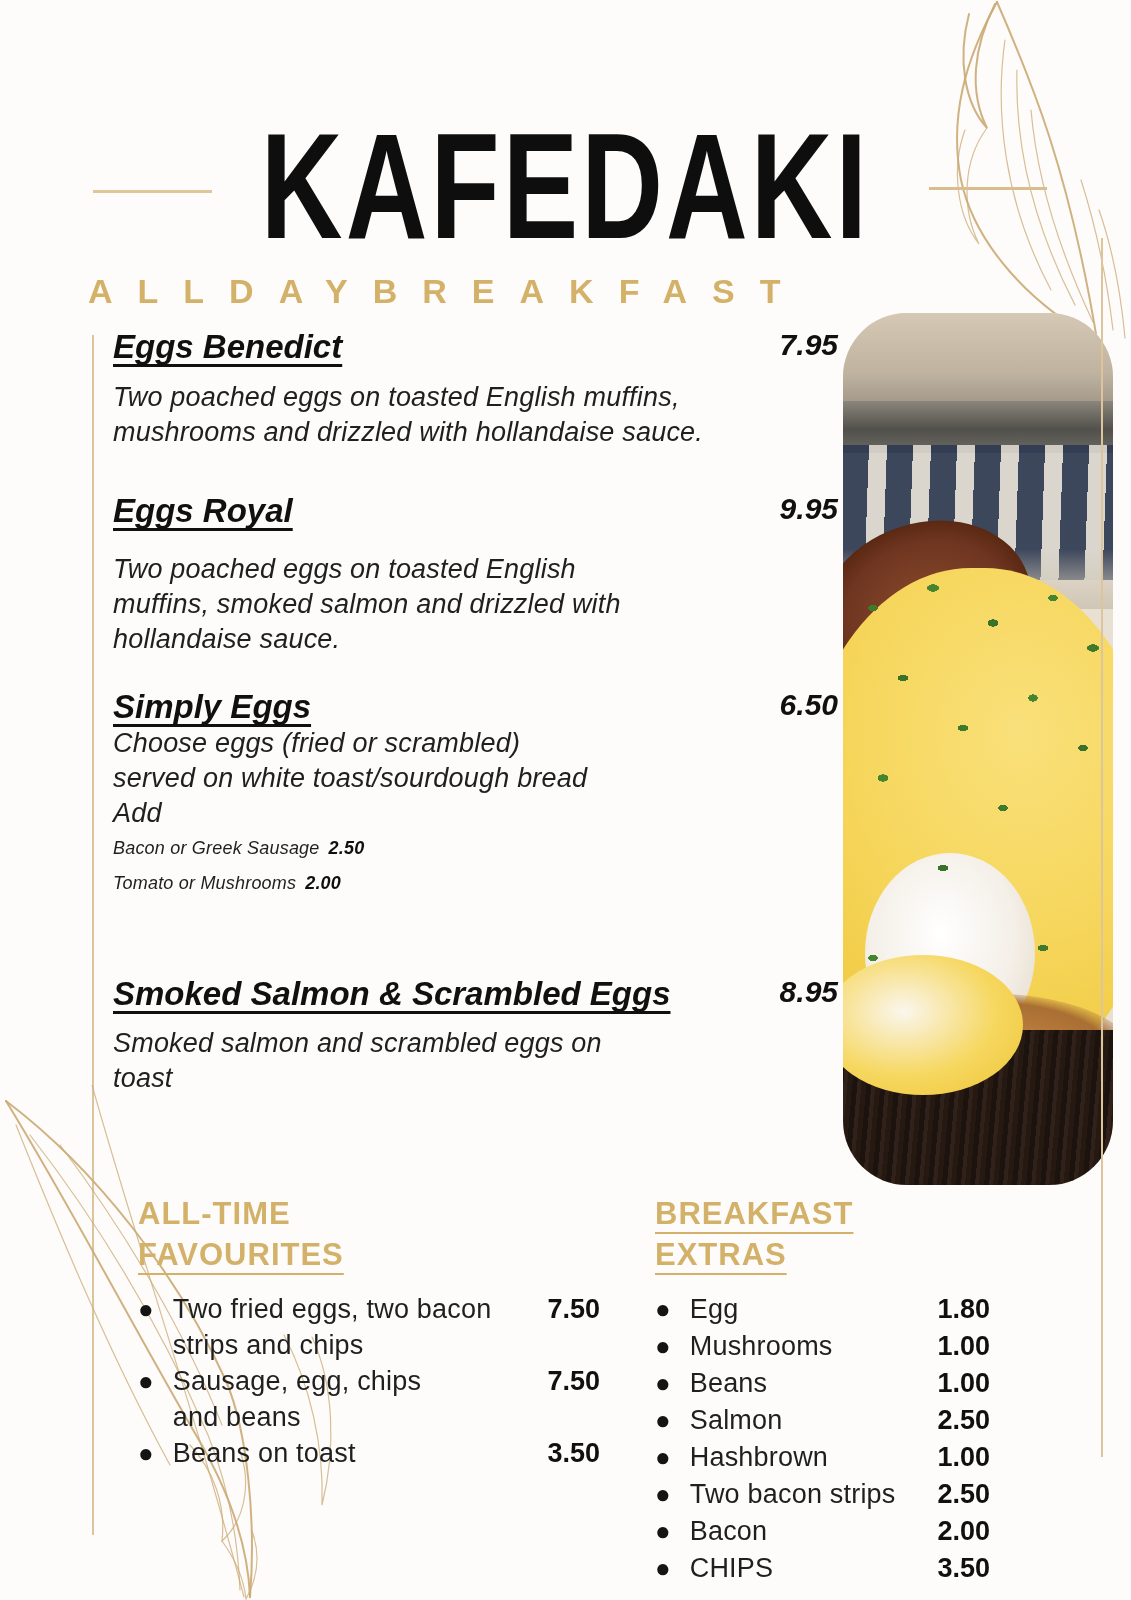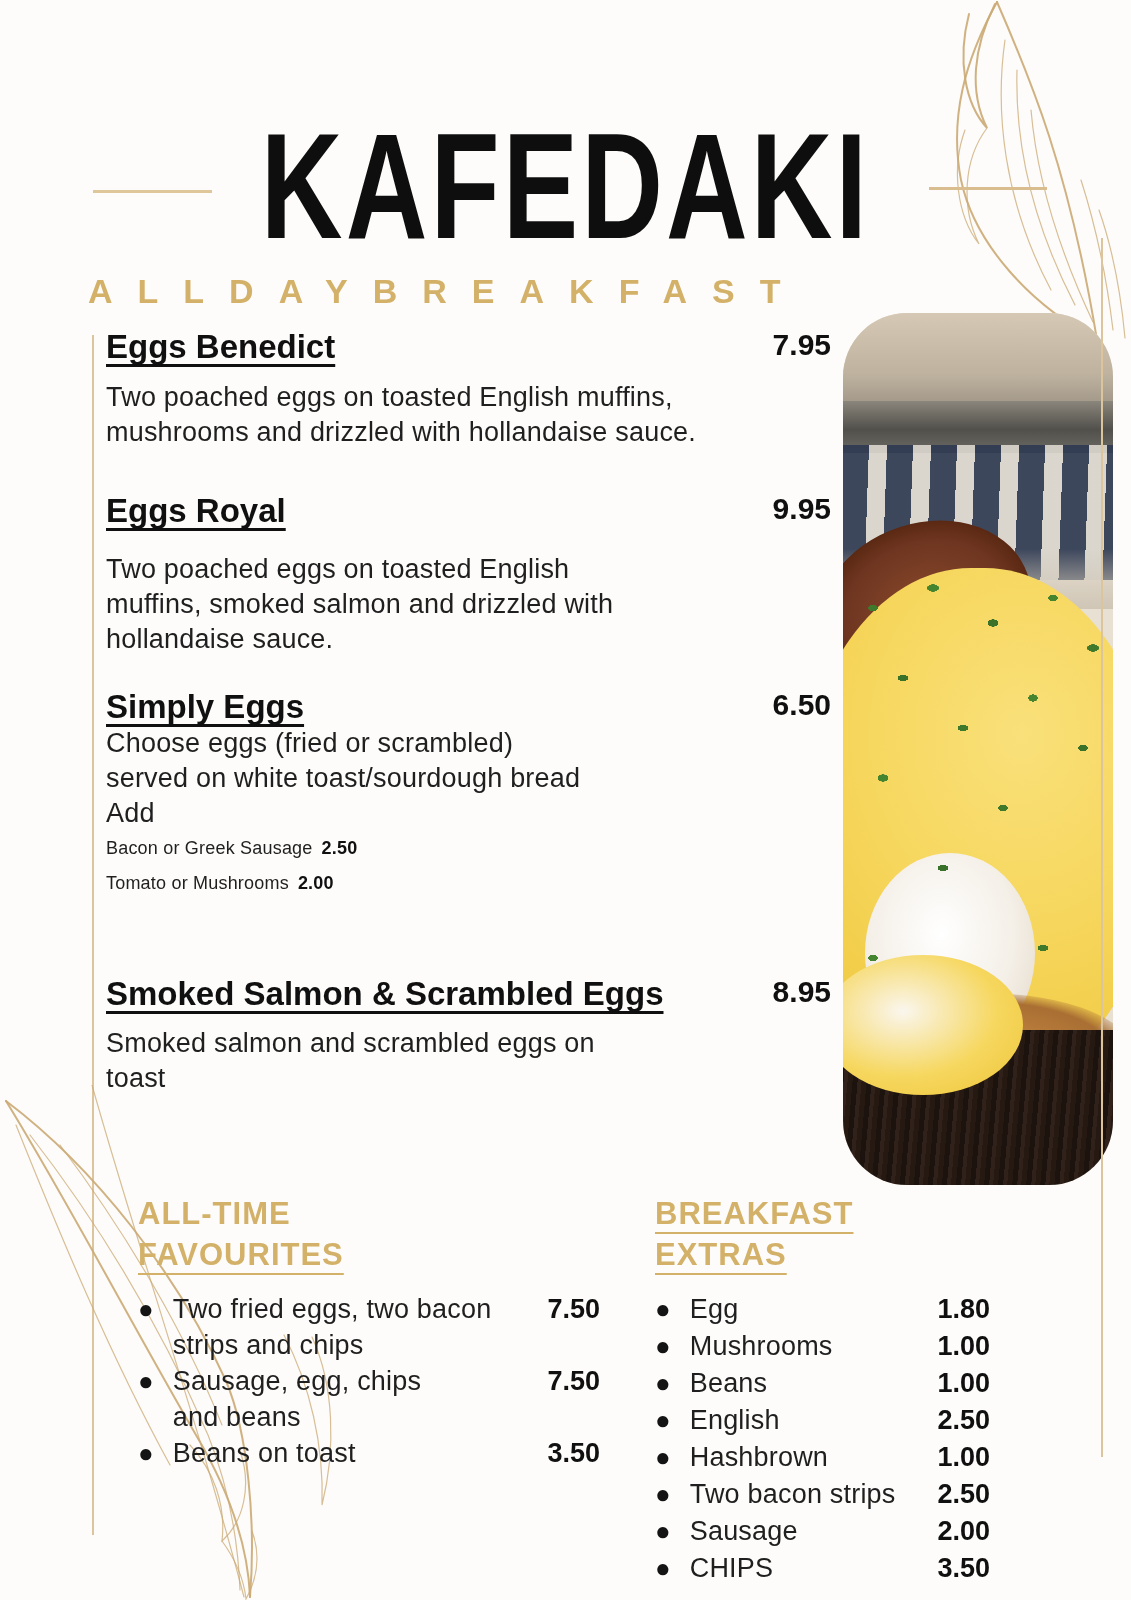--- a/index.html
+++ b/index.html
@@ -23,21 +23,21 @@
     position:absolute;left:0;top:100px;width:1131px;text-align:center;
     font-size:145px;font-weight:700;letter-spacing:4px;color:#0E0E0E;
     transform:scale(.78,1.04);transform-origin:50% 0;white-space:nowrap;z-index:6;
   }
   .subtitle{
     position:absolute;left:88px;top:243px;
     font-size:34px;font-weight:700;letter-spacing:25px;color:#D3B169;
     white-space:nowrap;z-index:6;margin-top:29px;
   }
   
-  .item{position:absolute;left:106px;width:725px;z-index:6;}
+  .item{position:absolute;left:113px;width:725px;z-index:6;font-style:italic;}
   .item-head{display:flex;justify-content:space-between;align-items:flex-start;}
   .item-name{
     font-size:33px;font-weight:700;color:#101010;
     text-decoration:underline;text-decoration-thickness:3px;
     text-underline-offset:6px;text-decoration-skip-ink:none;
   }
   .item-price{font-size:30px;font-weight:700;color:#101010;}
   .item-desc{font-size:27px;line-height:35px;color:#1F1F1F;white-space:pre-line;letter-spacing:.2px;}
   .addon-line{font-size:18px;line-height:35px;color:#1F1F1F;letter-spacing:.2px;}
   .addon-line strong{margin-left:9px;font-weight:700;color:#101010;}
@@ -251,42 +251,42 @@
     <div class="row">
       <div class="row-left">
           <span class="bullet">●</span>
         <span class="row-label">Beans</span>
         </div>
       <span class="row-price">1.00</span>
     </div>
     <div class="row">
       <div class="row-left">
           <span class="bullet">●</span>
-        <span class="row-label">English</span>
+        <span class="row-label">Salmon</span>
         </div>
       <span class="row-price">2.50</span>
     </div>
     <div class="row">
       <div class="row-left">
           <span class="bullet">●</span>
         <span class="row-label">Hashbrown</span>
         </div>
       <span class="row-price">1.00</span>
     </div>
     <div class="row">
       <div class="row-left">
           <span class="bullet">●</span>
         <span class="row-label">Two bacon strips</span>
         </div>
       <span class="row-price">2.50</span>
     </div>
     <div class="row">
       <div class="row-left">
           <span class="bullet">●</span>
-        <span class="row-label">Sausage</span>
+        <span class="row-label">Bacon</span>
         </div>
       <span class="row-price">2.00</span>
     </div>
     <div class="row">
       <div class="row-left">
           <span class="bullet">●</span>
         <span class="row-label strong">CHIPS</span>
         </div>
       <span class="row-price">3.50</span>
     </div>

